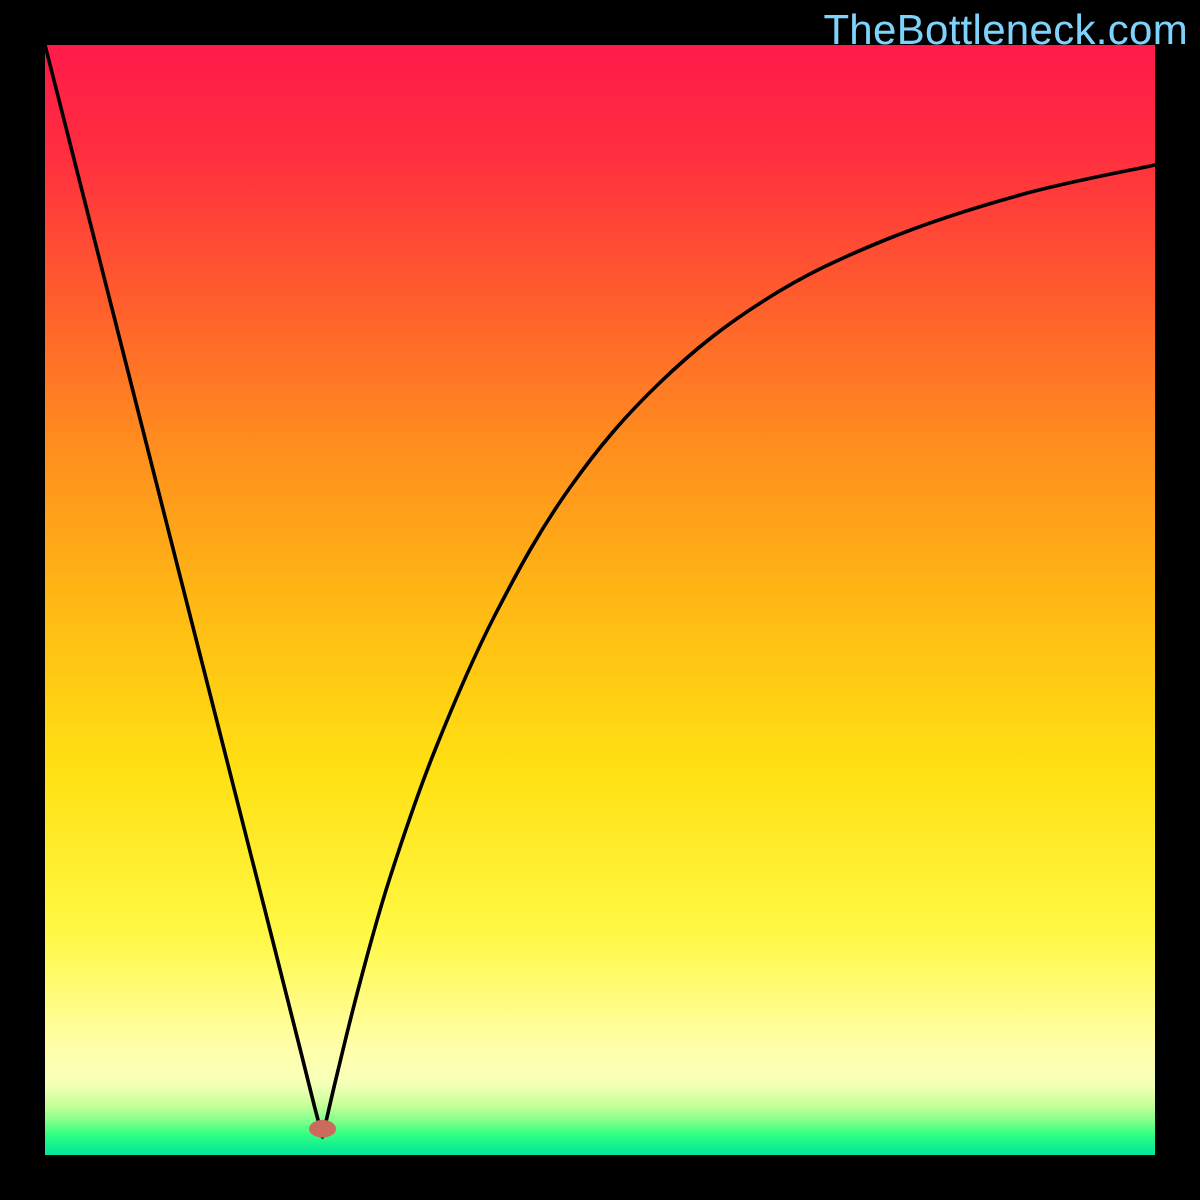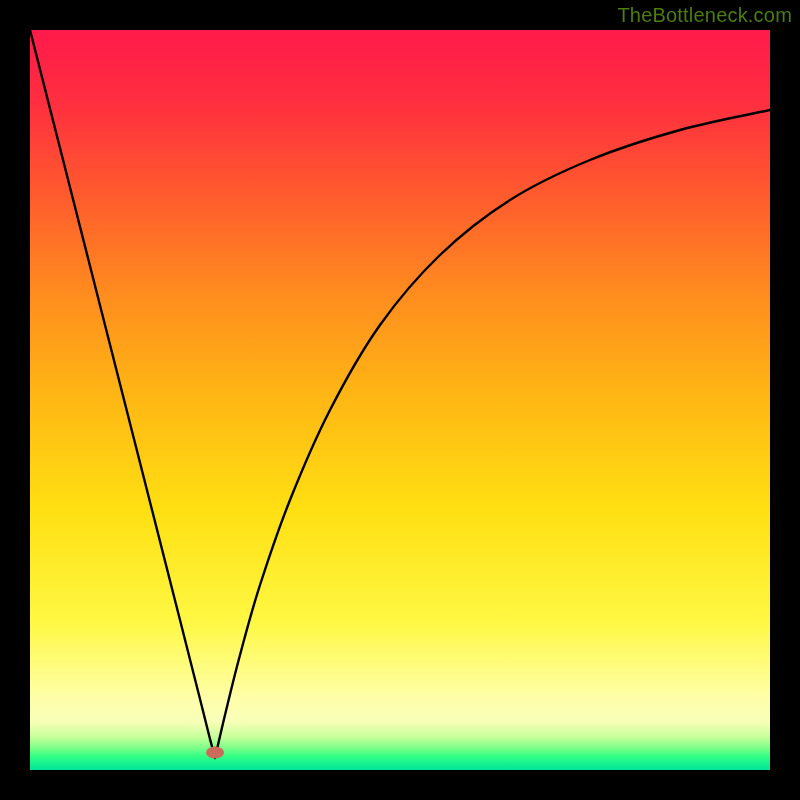--- a/index.html
+++ b/index.html
@@ -21,22 +21,22 @@
     position: absolute;
     left: 30px;
     top: 30px;
     width: 740px;
     height: 740px;
   }
   .watermark {
     position: absolute;
     top: 4px;
     right: 8px;
-    color: #4d7c0f;
-    font-size: 20px;
+    color: #7dd3fc;
+    font-size: 28px;
     font-weight: 400;
     letter-spacing: 0.2px;
     user-select: none;
   }
 </style>
 </head>
 <body>
 
 <div class="frame">
   <div class="watermark">TheBottleneck.com</div>

